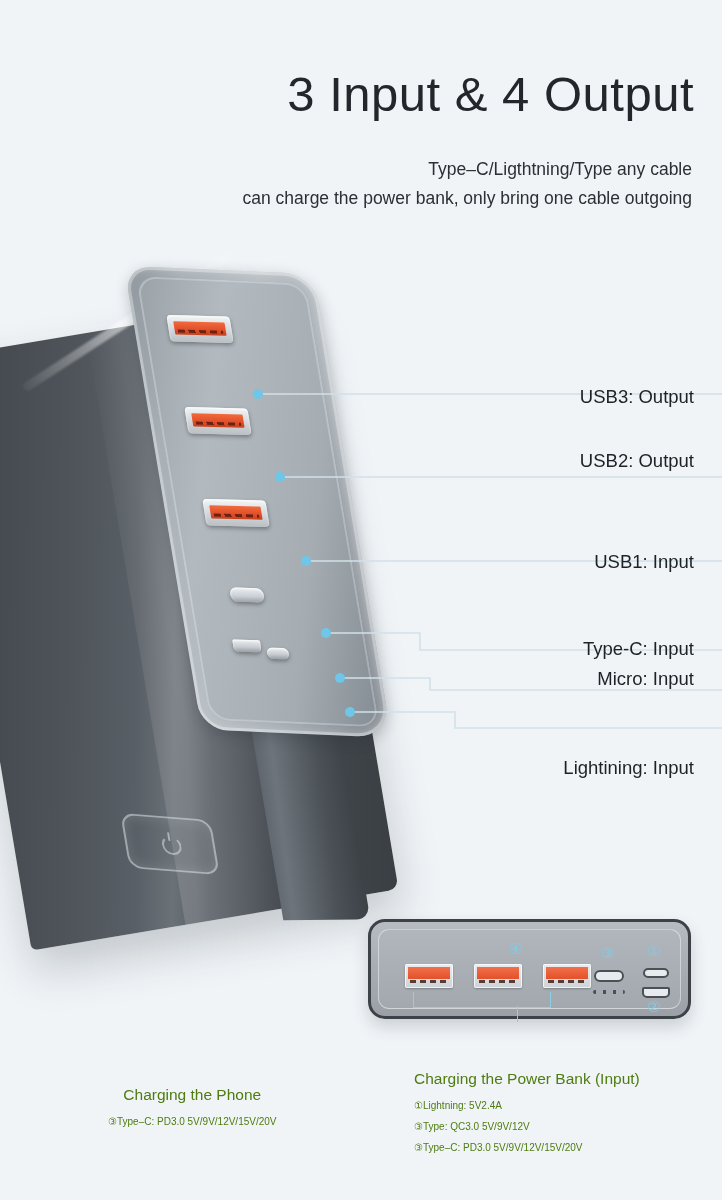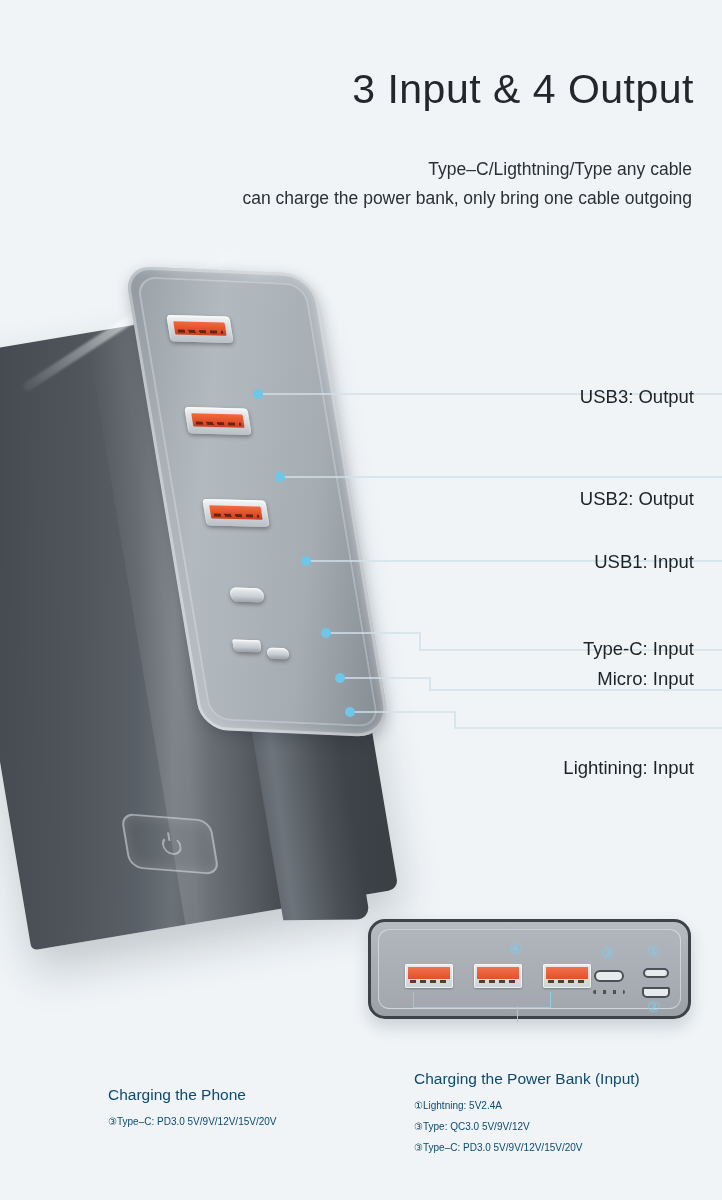--- a/index.html
+++ b/index.html
@@ -15,21 +15,21 @@
     background: #f0f4f7;
     overflow: hidden;
   }
 
   
   .title {
     position: absolute;
     left: 0; right: 28px;
     top: 66px;
     text-align: right;
-    font-size: 41px;
+    font-size: 49px;
     font-weight: 400;
     letter-spacing: 0.5px;
     color: #23272b;
     white-space: nowrap;
   }
   .subtitle {
     position: absolute;
     left: 0; right: 30px;
     top: 155px;
     text-align: right;
@@ -280,34 +280,34 @@
   }
   .mini-bracket-stem {
     position: absolute;
     left: 103px; top: 14px; width: 1px; height: 16px;
     background: #8ecfe6;
   }
 
   
   .spec {
     position: absolute;
-    color: #0c4a6e;
+    color: #4d7c0f;
   }
   .spec h3 {
     font-size: 15.5px;
     font-weight: 400;
     margin-bottom: 7px;
     white-space: nowrap;
   }
   .spec .line {
     font-size: 10px;
     line-height: 21px;
     white-space: nowrap;
   }
-  .spec-left  { left: 108px; top: 1086px; }
+  .spec-left  { left: 108px; top: 1086px; text-align: center; }
   .spec-right { left: 414px; top: 1070px; }
 </style>
 </head>
 <body>
 
 <div id="page">
 
   <div class="title">3 Input &amp; 4 Output</div>
   <div class="subtitle">
     <span class="l1">Type–C/Ligthtning/Type any cable</span>
@@ -357,21 +357,21 @@
       <circle cx="258" cy="394" r="5"></circle>
       <circle cx="280" cy="477" r="5"></circle>
       <circle cx="306" cy="561" r="5"></circle>
       <circle cx="326" cy="633" r="5"></circle>
       <circle cx="340" cy="678" r="5"></circle>
       <circle cx="350" cy="712" r="5"></circle>
     </g>
   </svg>
 
   <div class="callout-label" style="top:386px;">USB3: Output</div>
-  <div class="callout-label" style="top:488px;">USB2: Output</div>
+  <div class="callout-label" style="top:450px;">USB2: Output</div>
   <div class="callout-label" style="top:551px;">USB1: Input</div>
   <div class="callout-label" style="top:638px;">Type-C: Input</div>
   <div class="callout-label" style="top:668px;">Micro: Input</div>
   <div class="callout-label" style="top:757px;">Lightining: Input</div>
 
   <div class="mini">
     <div class="mini-inner">
 
       <div class="mini-usb" style="left:26px;">
           <div class="t"></div>

